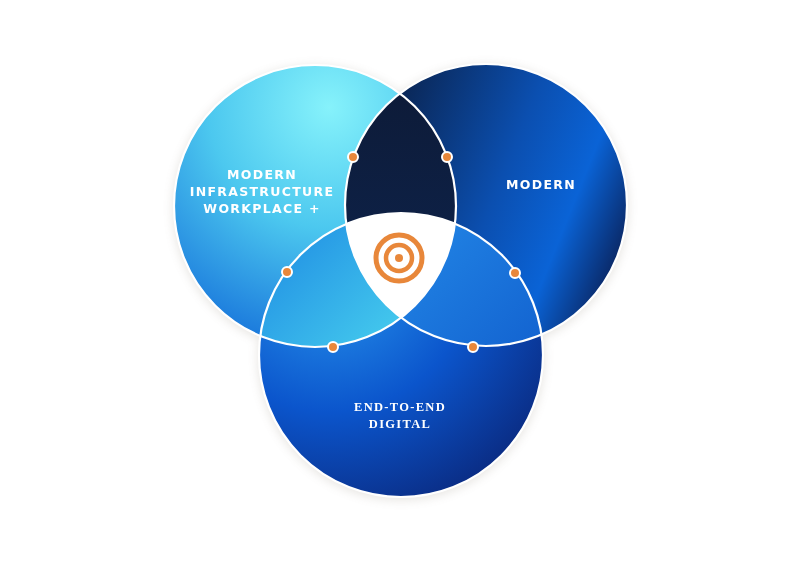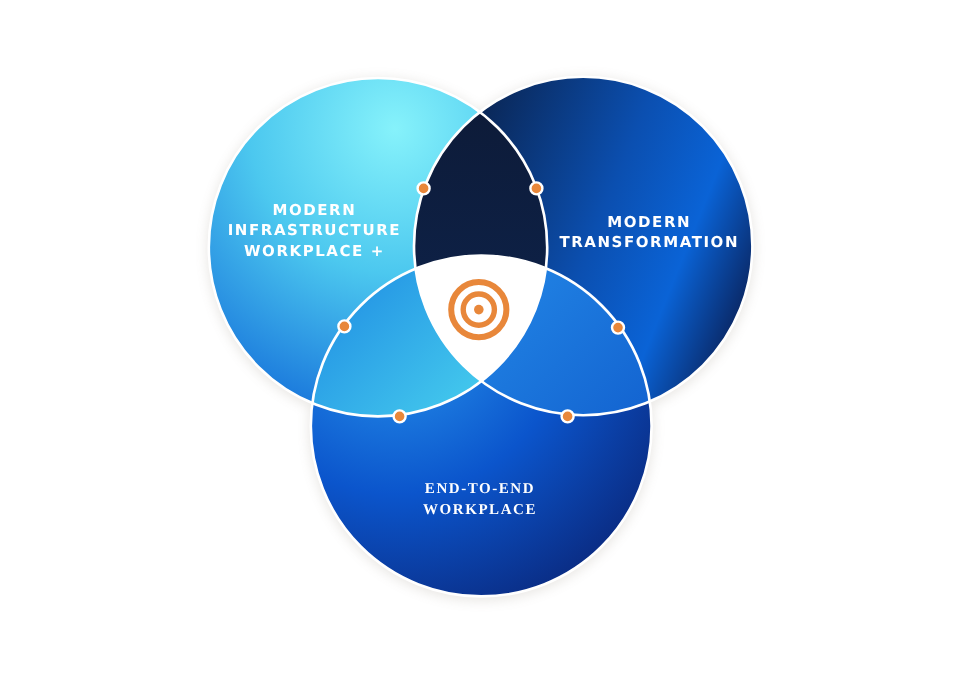--- a/index.html
+++ b/index.html
@@ -120,20 +120,19 @@
   </svg>
 
   <div class="label" style="left:262px; top:166px;">
     <span>MODERN</span>
     <span>INFRASTRUCTURE</span>
     <span>WORKPLACE +</span>
   </div>
 
   <div class="label" style="left:541px; top:176px;">
     <span>MODERN</span>
-    <span>TRANSFORMATION</span>
   </div>
 
   <div class="label" style="left:400px; top:399px;font-family:Liberation Serif, serif;">
     <span>END-TO-END</span>
-    <span>WORKPLACE</span>
+    <span>DIGITAL</span>
   </div>
 </div>
 
 </body></html>

